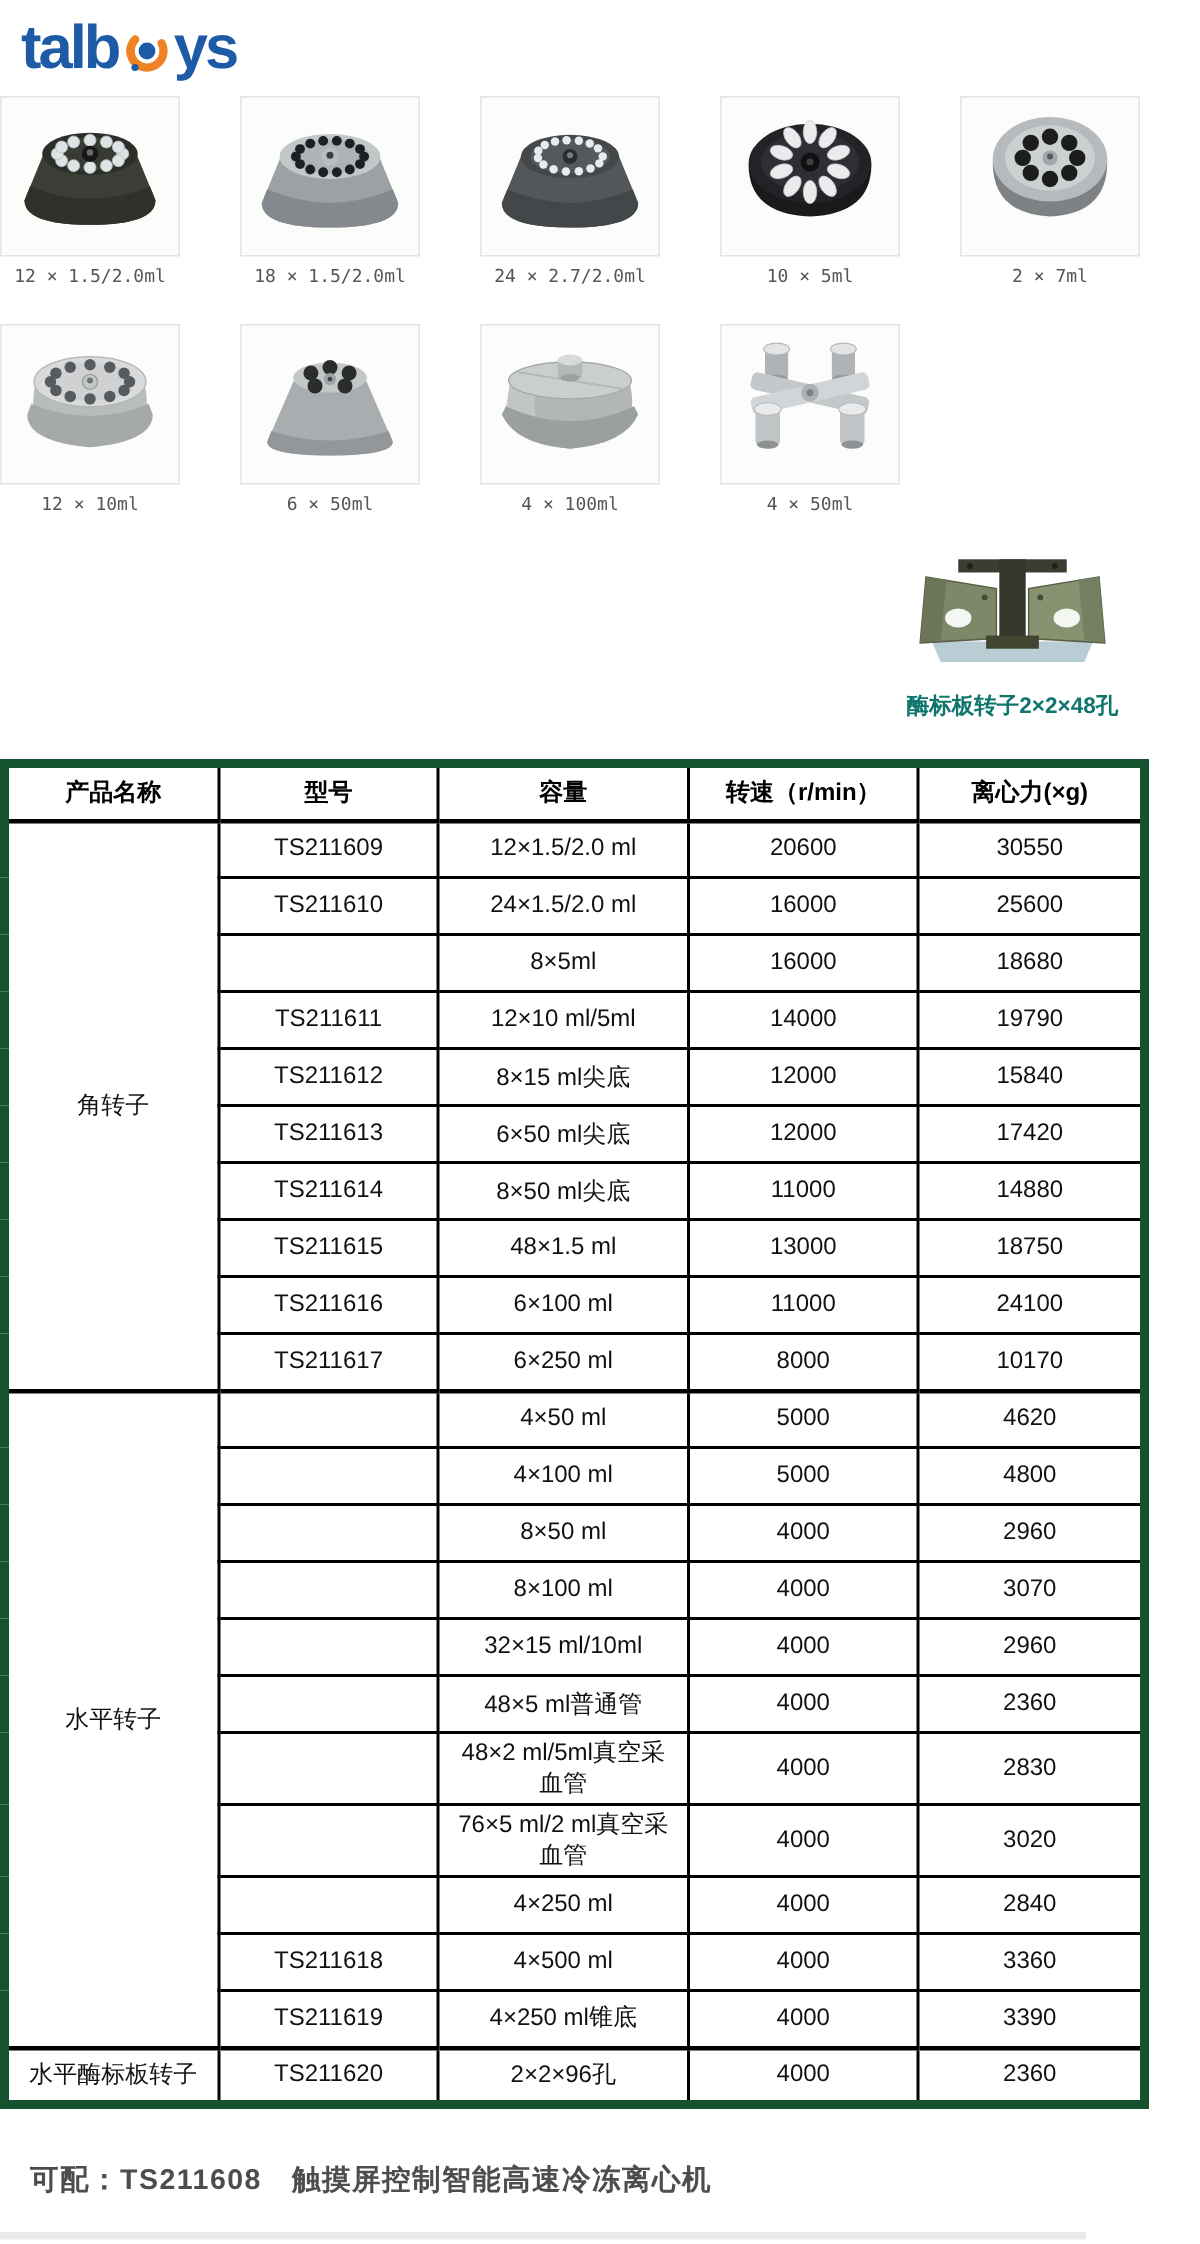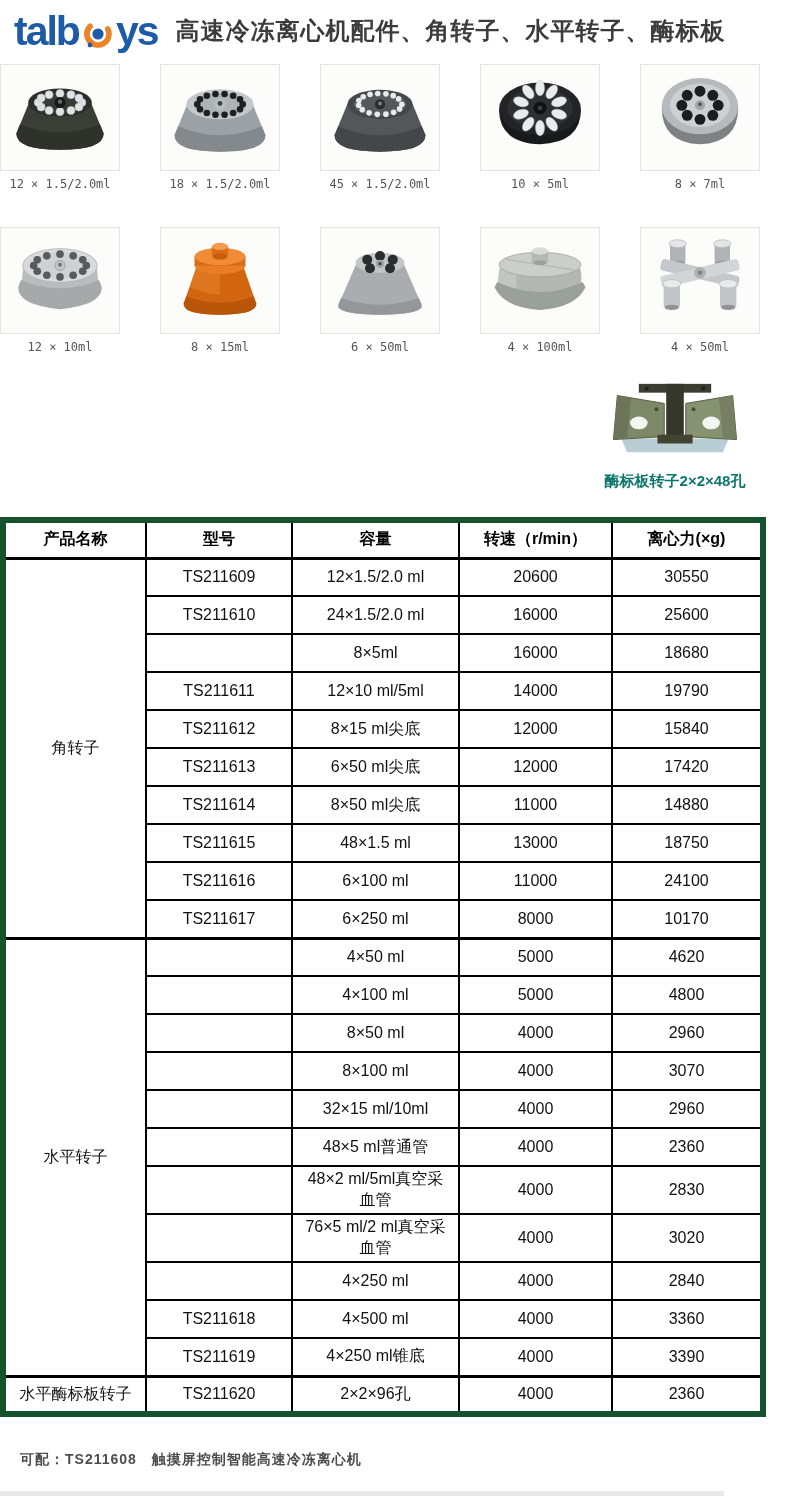--- a/index.html
+++ b/index.html
@@ -25,21 +25,21 @@
   .logo svg { margin: 0 1px 2px 2px; }
   .page-title {
     font-size: 24px; font-weight: 700; color: #3c3c3c; letter-spacing: 1px;
     white-space: nowrap;
   }
 
   
   .gallery {
     width: 760px; margin: 4px auto 0 auto;
     display: grid; grid-template-columns: repeat(5, 120px);
-    justify-content: space-between; row-gap: 36px;
+    justify-content: space-between; row-gap: 25px;
   }
   .product { text-align: center; }
   .imgbox {
     width: 120px; height: 107px;
     border: 1px solid #e4e4e1; background: #fcfcfb;
     display: flex; align-items: center; justify-content: center;
     overflow: hidden;
   }
   .caption {
     margin-top: 6px;
@@ -76,21 +76,21 @@
     height: 38px; font-size: 16px; font-weight: 700; color: #000;
     border-bottom: 3px solid #000;
   }
   .spec-table tbody td { height: 38px; font-size: 16px; color: #111; }
   .spec-table tr.group-start > td { border-top: 3px solid #000; }
   .group-cell { font-size: 16px; color: #111; }
 
   
   .footer-note {
     margin: 34px 0 0 20px;
-    font-size: 14px; font-weight: 700; color: #4d4d4d; letter-spacing: 1px;
+    font-size: 19px; font-weight: 700; color: #4d4d4d; letter-spacing: 1px;
   }
   .bottom-strip {
     margin-top: 22px; height: 5px; background: #e9e9e9; width: 100%;
   }
 </style>
 </head>
 <body>
 
 <div class="page">
 
@@ -102,21 +102,20 @@
           <circle cx="17" cy="18" r="11" fill="none" stroke="#f08226" stroke-width="5.5" stroke-linecap="round" stroke-dasharray="46 24"></circle>
         </g>
         <g transform="rotate(120 17 18)">
           <circle cx="17" cy="18" r="11" fill="none" stroke="#f08226" stroke-width="5.5" stroke-linecap="round" stroke-dasharray="20 50"></circle>
         </g>
         <circle cx="17" cy="18" r="5.6" fill="#1e5ba6"></circle>
         <circle cx="9" cy="29" r="2.4" fill="#1e5ba6"></circle>
       </svg>
       <span class="lt">ys</span>
     </div>
-    <div class="page-title">高速冷冻离心机配件、角转子、水平转子、酶标板</div>
   </div>
 
   <div class="gallery">
 
     <figure class="product">
       <div class="imgbox">
         <svg width="112" height="100" viewBox="0 0 120 110">
           <path d="M26,38 L12,72 Q12,90 60,90 Q108,90 108,72 L94,38 Z" fill="#3b3e36"></path>
           <path d="M12,72 Q12,90 60,90 Q108,90 108,72 L104,62 Q60,80 16,62 Z" fill="#2f322b"></path>
           <ellipse cx="60" cy="38" rx="35" ry="15.5" fill="#2c2f29"></ellipse>
@@ -193,21 +192,21 @@
               <circle cx="49" cy="29" r="3.1"></circle>
               <circle cx="57.5" cy="28" r="3.1"></circle>
             <circle cx="66.5" cy="28.4" r="3.1"></circle>
               <circle cx="74.5" cy="30.4" r="3.1"></circle>
               <circle cx="80.5" cy="34" r="3.1"></circle>
           </g>
           <circle cx="60" cy="40" r="5.5" fill="#2a2c2e"></circle>
             <circle cx="60" cy="39" r="2.2" fill="#7b7e81"></circle>
         </svg>
       </div>
-      <figcaption class="caption">45 × 1.5/2.0ml</figcaption>
+      <figcaption class="caption">24 × 2.7/2.0ml</figcaption>
     </figure>
 
     <figure class="product">
       <div class="imgbox">
         <svg width="112" height="100" viewBox="0 0 120 110">
           <path d="M15,46 Q15,82 60,84 Q105,82 105,46 Z" fill="#191a1c"></path>
           <ellipse cx="60" cy="45" rx="45" ry="29" fill="#222326"></ellipse>
           <ellipse cx="60" cy="44" rx="36" ry="22" fill="#2e2f33"></ellipse>
           <g fill="#e9ebec" stroke="#c2c6c9" stroke-width="0.5">
             <ellipse cx="60" cy="22" rx="5" ry="8.5"></ellipse>
@@ -241,21 +240,21 @@
             <circle cx="45.9" cy="52" r="6"></circle>
               <circle cx="40" cy="41" r="6"></circle>
               <circle cx="45.9" cy="30" r="6"></circle>
             <circle cx="60" cy="25.5" r="6"></circle>
               <circle cx="74.1" cy="30" r="6"></circle>
           </g>
           <circle cx="60" cy="41" r="5.5" fill="#a2a6a8"></circle>
             <circle cx="60" cy="40" r="2.2" fill="#55595b"></circle>
         </svg>
       </div>
-      <figcaption class="caption">8 × 7ml</figcaption>
+      <figcaption class="caption">2 × 7ml</figcaption>
     </figure>
 
     <figure class="product">
       <div class="imgbox">
         <svg width="112" height="100" viewBox="0 0 120 110">
           <path d="M20,40 Q10,80 60,86 Q110,80 100,40 Z" fill="#b9bcbd"></path>
           <path d="M14,62 Q14,82 60,86 Q106,82 106,62 L103,54 Q60,72 17,54 Z" fill="#a6a9aa"></path>
           <ellipse cx="60" cy="38" rx="41" ry="18.5" fill="#d8dadb" stroke="#b2b4b5" stroke-width="1"></ellipse>
           <ellipse cx="60" cy="38" rx="33" ry="14" fill="#cfd1d2"></ellipse>
           <g fill="#585b5e">
@@ -272,36 +271,20 @@
               <circle cx="74.5" cy="27.3" r="4.2"></circle>
               <circle cx="85" cy="31.7" r="4.2"></circle>
           </g>
           <circle cx="60" cy="38" r="5.5" fill="#c4c7c8" stroke="#9a9d9e"></circle>
             <circle cx="60" cy="37" r="2.2" fill="#707375"></circle>
         </svg>
       </div>
       <figcaption class="caption">12 × 10ml</figcaption>
     </figure>
 
-    <figure class="product">
-      <div class="imgbox">
-        <svg width="112" height="100" viewBox="0 0 120 110">
-          <path d="M34,40 L20,80 Q20,92 60,92 Q100,92 100,80 L86,40 Z" fill="#d2650f"></path>
-          <path d="M34,40 L27,62 Q45,70 60,70 L60,44 Z" fill="#e07a22" opacity="0.8"></path>
-          <path d="M20,80 Q20,92 60,92 Q100,92 100,80 L97,72 Q60,86 23,72 Z" fill="#b85509"></path>
-          <ellipse cx="60" cy="38" rx="28" ry="9.5" fill="#e87d24"></ellipse>
-          <rect x="32" y="28" width="56" height="10" fill="#d96a18"></rect>
-          <ellipse cx="60" cy="28" rx="28" ry="9.5" fill="#ef8c35"></ellipse>
-          <rect x="51" y="17" width="18" height="11" fill="#d96a18"></rect>
-          <ellipse cx="60" cy="17" rx="9" ry="4" fill="#f49c4e"></ellipse>
-          <ellipse cx="60" cy="28" rx="8" ry="3.4" fill="#c55c0e"></ellipse>
-        </svg>
-      </div>
-      <figcaption class="caption">8 × 15ml</figcaption>
-    </figure>
 
     <figure class="product">
       <div class="imgbox">
         <svg width="112" height="100" viewBox="0 0 120 110">
           <path d="M34,36 L14,82 Q14,92 60,92 Q106,92 106,82 L86,36 Z" fill="#a9adaf"></path>
           <path d="M14,82 Q14,92 60,92 Q106,92 106,82 L103,74 Q60,88 17,74 Z" fill="#93979a"></path>
           <ellipse cx="60" cy="35" rx="27" ry="11" fill="#c3c7c8"></ellipse>
           <g fill="#2a2c2e">
             <circle cx="60" cy="27.5" r="5.5"></circle>
               <circle cx="74" cy="31.5" r="5.5"></circle>

